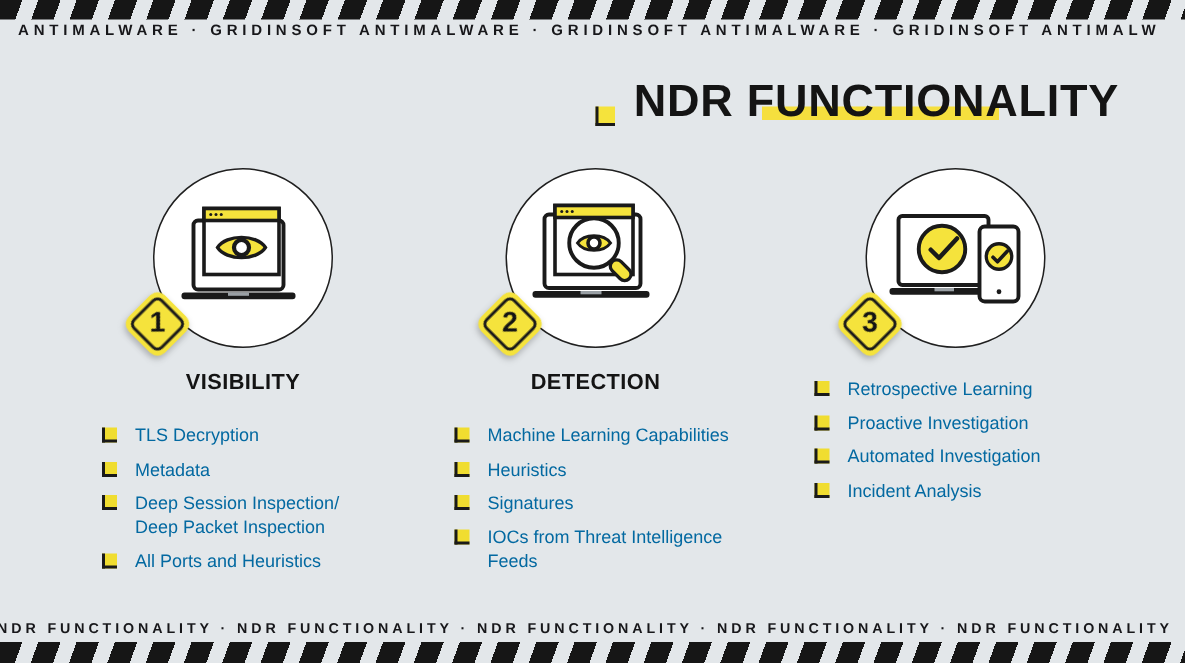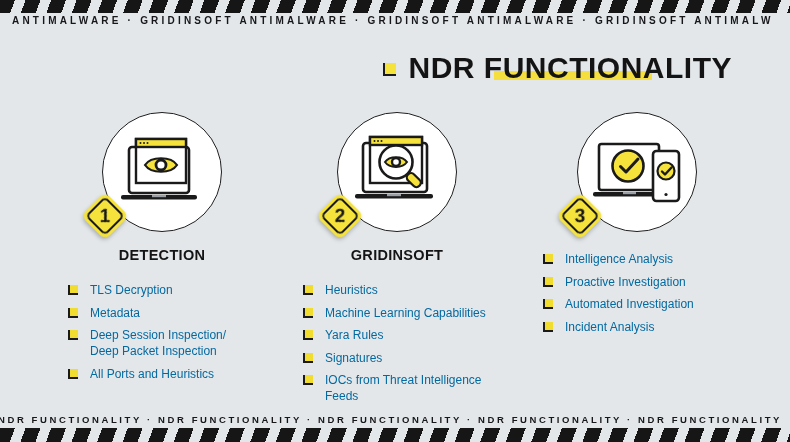--- a/index.html
+++ b/index.html
@@ -17,21 +17,21 @@
   .stripes.top{top:0;}
   .stripes.bottom{bottom:0;height:14px;}
   .banner-text{
     position:absolute;left:12px;right:0;top:15px;
     font-size:10px;font-weight:bold;letter-spacing:3.2px;
     color:#17171a;white-space:nowrap;overflow:hidden;
   }
   .banner-text.bottom{top:auto;bottom:17px;left:-2px;font-size:9.5px;letter-spacing:2.6px;}
 
   
-  .title-row{position:absolute;top:52px;right:58px;display:flex;align-items:flex-start;}
+  .title-row{position:absolute;top:52px;right:44px;display:flex;align-items:flex-end;}
   .bullet-lg{
     width:11px;height:11px;background:#f5e33c;
     border-left:2.5px solid #1a1a1a;border-bottom:2.5px solid #1a1a1a;
     margin:11px 13px 0 0;
   }
   .title-wrap{position:relative;}
   .title-wrap h1{
     margin:0;font-size:30px;font-weight:800;letter-spacing:0.5px;
     color:#141414;position:relative;z-index:1;line-height:1.05;
   }
@@ -109,21 +109,21 @@
       <circle cx="24.5" cy="17" r="1" fill="#1a1a1a"></circle>
       <circle cx="28" cy="17" r="1" fill="#1a1a1a"></circle>
       <circle cx="31.5" cy="17" r="1" fill="#1a1a1a"></circle>
       <path d="M29 39 C35 30, 55 30, 61 39 C55 48, 35 48, 29 39 Z" fill="#f5e33c" stroke="#1a1a1a" stroke-width="2.2"></path>
       <circle cx="45" cy="39" r="5" fill="#fff" stroke="#1a1a1a" stroke-width="2.8"></circle>
     </svg>
     <div class="badge">
       <span class="num">1</span>
     </div>
   </div>
-  <div class="col-header">DETECTION</div>
+  <div class="col-header">VISIBILITY</div>
   <ul class="list">
   <li>
     <span class="bullet-sm"></span>
     <span class="text item-text">TLS Decryption</span>
   </li>
 
   <li>
     <span class="bullet-sm"></span>
     <span class="text item-text">Metadata</span>
   </li>
@@ -154,36 +154,32 @@
       <circle cx="30.5" cy="15" r="1" fill="#1a1a1a"></circle>
       <rect x="57" y="45" width="16" height="8.5" rx="4.2" fill="#f5e33c" stroke="#1a1a1a" stroke-width="2.2" transform="rotate(45 58 49)"></rect>
       <circle cx="45" cy="36" r="16.5" fill="#fff" stroke="#1a1a1a" stroke-width="2.6"></circle>
       <path d="M34 36 C38.5 29.5, 51.5 29.5, 56 36 C51.5 42.5, 38.5 42.5, 34 36 Z" fill="#f5e33c" stroke="#1a1a1a" stroke-width="2"></path>
       <circle cx="45" cy="36" r="4" fill="#fff" stroke="#1a1a1a" stroke-width="2.4"></circle>
     </svg>
     <div class="badge">
       <span class="num">2</span>
     </div>
   </div>
-  <div class="col-header">GRIDINSOFT</div>
+  <div class="col-header">DETECTION</div>
   <ul class="list">
   <li>
     <span class="bullet-sm"></span>
+    <span class="text item-text">Machine Learning Capabilities</span>
+  </li>
+
+  <li>
+    <span class="bullet-sm"></span>
     <span class="text item-text">Heuristics</span>
   </li>
 
-  <li>
-    <span class="bullet-sm"></span>
-    <span class="text item-text">Machine Learning Capabilities</span>
-  </li>
-
-  <li>
-    <span class="bullet-sm"></span>
-    <span class="text item-text">Yara Rules</span>
-  </li>
 
   <li>
     <span class="bullet-sm"></span>
     <span class="text item-text">Signatures</span>
   </li>
 
   <li>
     <span class="bullet-sm"></span>
     <span class="text item-text">IOCs from Threat Intelligence
 Feeds</span>
@@ -205,21 +201,21 @@
       <circle cx="75" cy="68.5" r="1.6" fill="#1a1a1a"></circle>
     </svg>
     <div class="badge">
       <span class="num">3</span>
     </div>
   </div>
   <ul class="list">
 
   <li>
     <span class="bullet-sm"></span>
-    <span class="text item-text">Intelligence Analysis</span>
+    <span class="text item-text">Retrospective Learning</span>
   </li>
 
   <li>
     <span class="bullet-sm"></span>
     <span class="text item-text">Proactive Investigation</span>
   </li>
 
   <li>
     <span class="bullet-sm"></span>
     <span class="text item-text">Automated Investigation</span>

